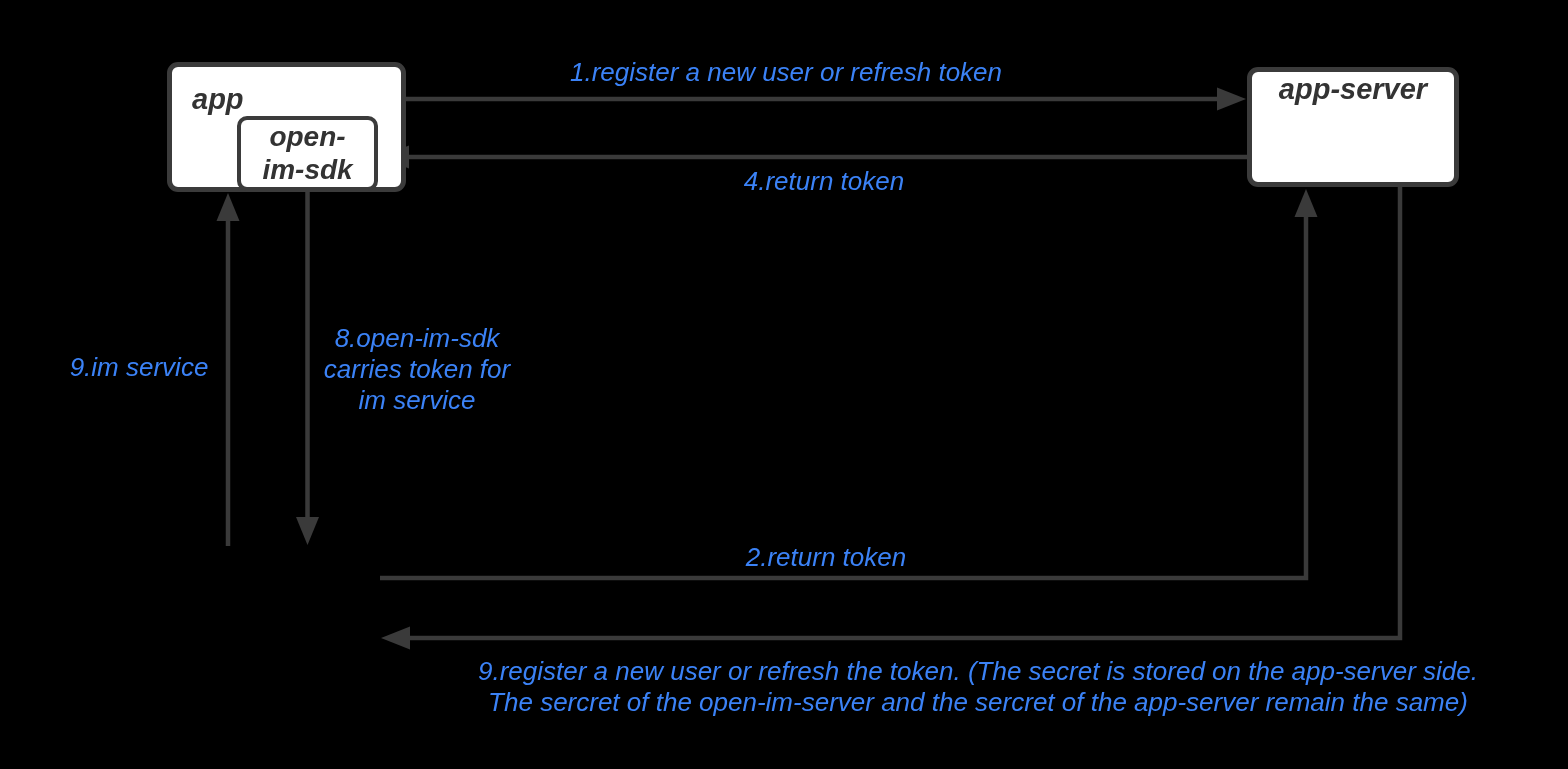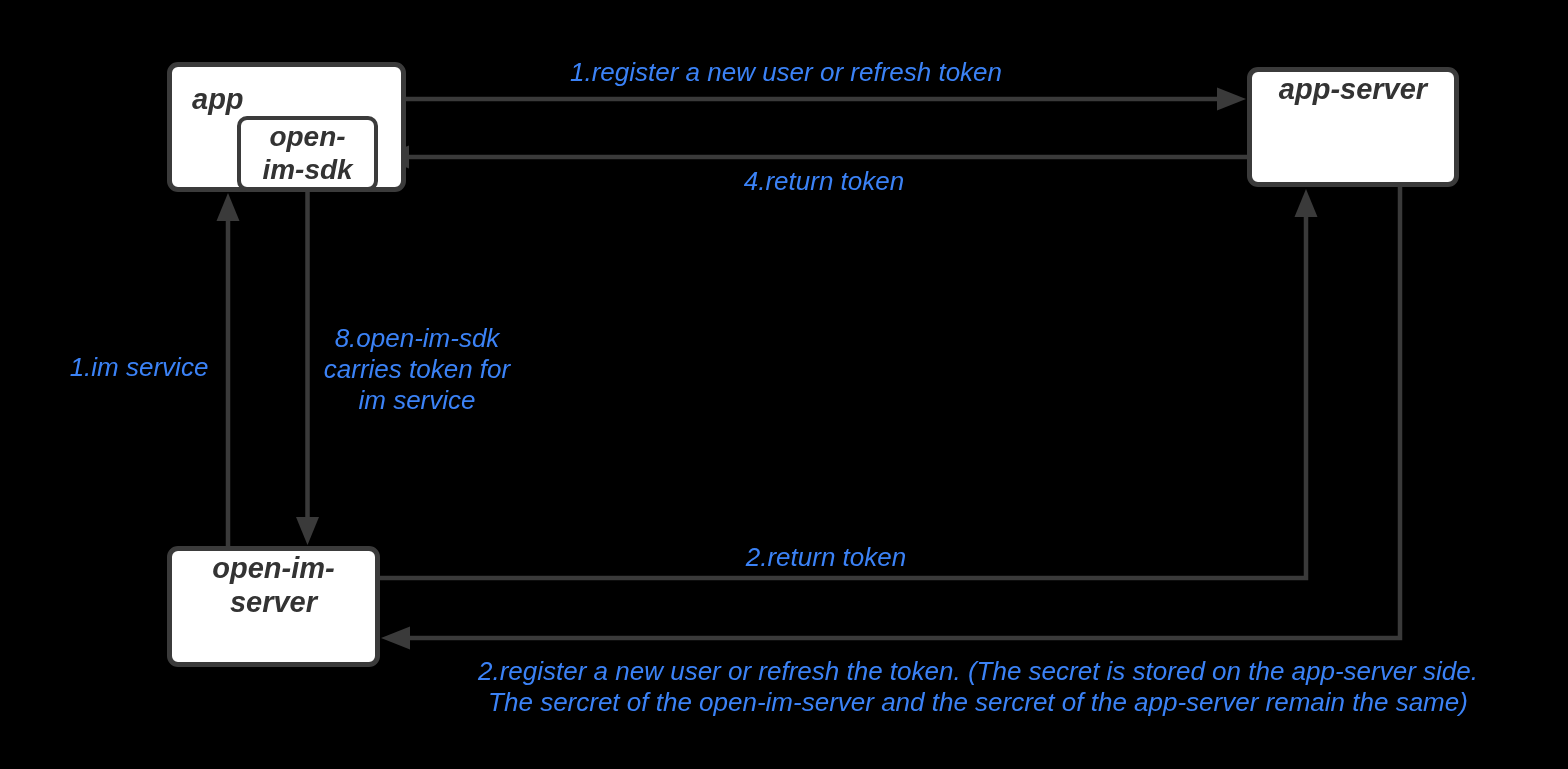--- a/index.html
+++ b/index.html
@@ -75,28 +75,24 @@
     <div class="node node-sdk node-center">
       <span class="node-label">open-
 im-sdk</span>
     </div>
   </div>
 
   <div class="node node-app-server node-center">
     <span class="node-label">app-server</span>
   </div>
 
-  <div class="node node-open-im-server node-center">
-    <span class="node-label">open-im-
-server</span>
-  </div>
 
   <div class="edge-label lbl-e1">1.register a new user or refresh token</div>
   <div class="edge-label lbl-e4">4.return token</div>
   <div class="edge-label lbl-e5">8.open-im-sdk
 carries token for
 im service</div>
-  <div class="edge-label lbl-e6">1.im service</div>
+  <div class="edge-label lbl-e6">9.im service</div>
   <div class="edge-label lbl-e3">2.return token</div>
-  <div class="edge-label lbl-e2">2.register a new user or refresh the token. (The secret is stored on the app-server side.
+  <div class="edge-label lbl-e2">9.register a new user or refresh the token. (The secret is stored on the app-server side.
 The sercret of the open-im-server and the sercret of the app-server remain the same)</div>
 
 </div>
 
 </body></html>

